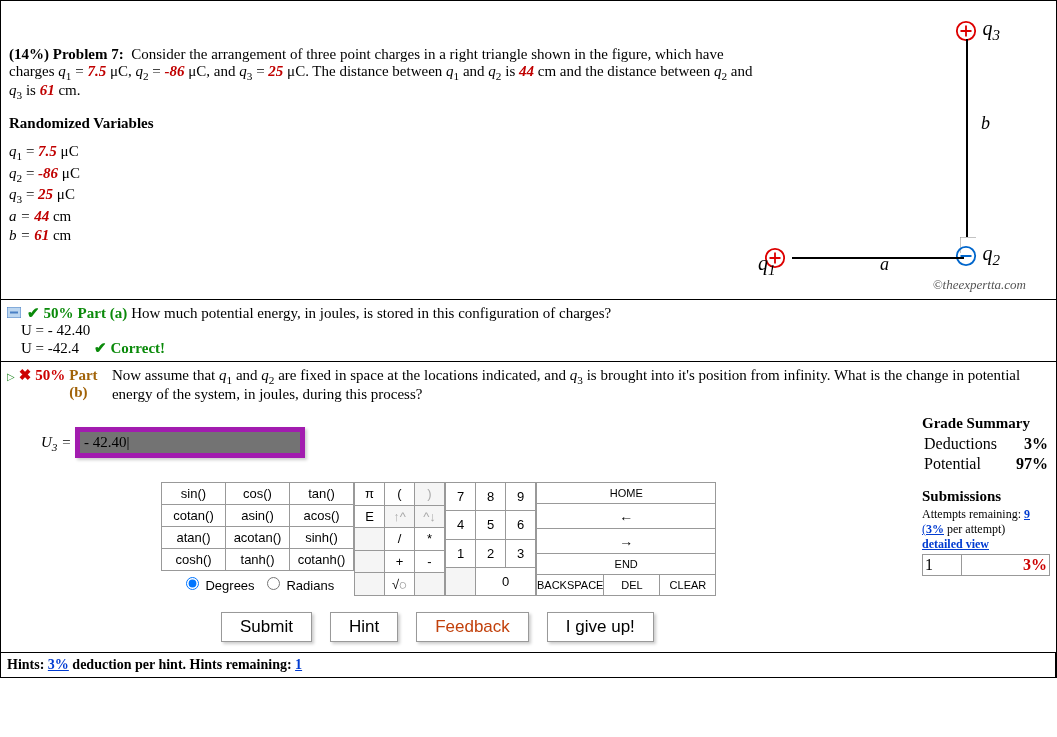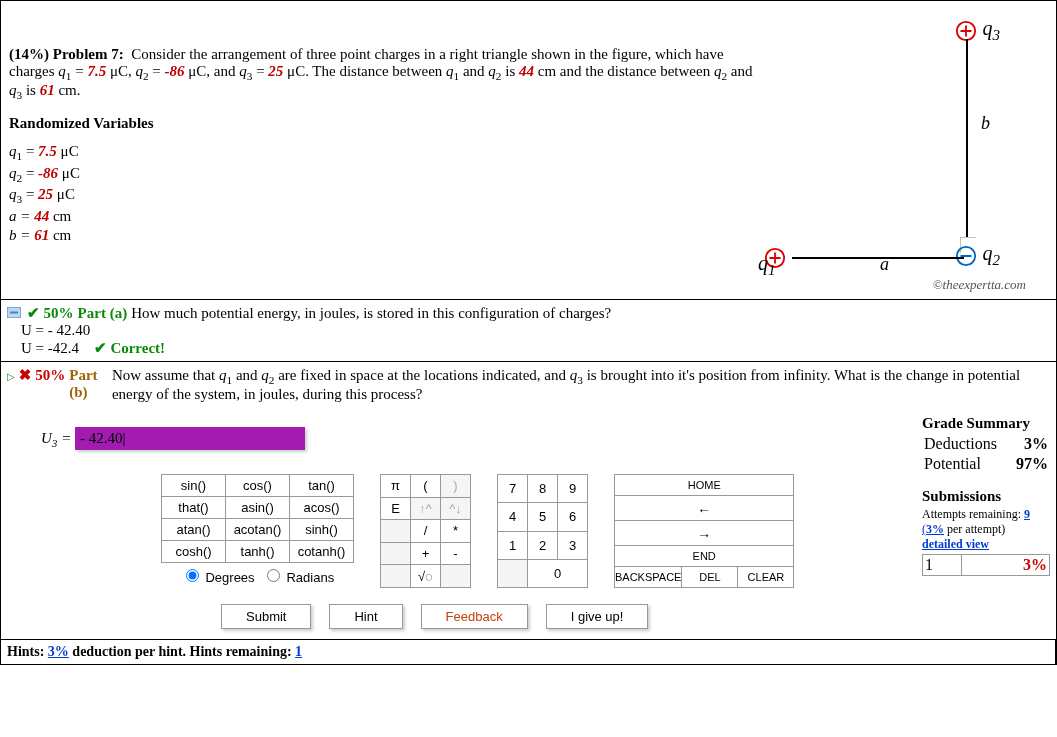--- a/index.html
+++ b/index.html
@@ -42,29 +42,29 @@
   .side-table td { padding: 1px 2px; }
   .side-table td.val { text-align: right; font-weight: bold; }
   .side-link { color: #003bd1; text-decoration: underline; font-weight: bold; cursor: pointer; }
   .side-note { font-size: 12px; }
   .underlined-blue { color: #003bd1; text-decoration: underline; }
 
   .answer-line { padding: 20px 0 8px 40px; }
   .answer-input {
     display: inline-block;
     width: 230px;
-    border: 1px solid #a21caf;
-    background: #a21caf;
+    border: 5px solid #a21caf;
+    background: #737373;
     font-family: inherit;
     font-size: 15px;
     padding: 2px 4px;
     box-shadow: 2px 2px 3px #ccc;
   }
 
-  .keypad-wrap { display: flex; gap: 26px; padding: 16px 0 10px 160px; }
+  .keypad-wrap { display: flex; gap: 0; padding: 16px 0 10px 160px; }
   .kp-table { border-collapse: collapse; }
   .kp-table td {
     border: 1px solid #999;
     text-align: center;
     font-size: 13px;
     font-family: Arial, sans-serif;
     padding: 3px 0;
     background: #fff;
     cursor: pointer;
     min-width: 64px;
@@ -73,22 +73,22 @@
   .kp-nav td { min-width: 56px; font-size: 11px; }
   .kp-nav td.arrow { font-size: 14px; }
   .kp-table td.disabled { color: #aaa; background: #f5f5f5; cursor: default; }
   .kp-radio-row td { border: none; background: transparent; }
 
   .action-row { padding: 6px 0 10px 220px; display: flex; gap: 18px; }
   .action-btn {
     border: 1px solid #999;
     background: #fff;
     font-family: Arial, sans-serif;
-    font-size: 13px;
-    padding: 4px 24px;
+    font-size: 17px;
+    padding: 4px 18px;
     box-shadow: 2px 2px 3px #ccc;
     cursor: pointer;
   }
   .action-btn.disabled { color: #c2410c; cursor: default; }
 
   .hints-row { display: flex; border-top: 1px solid #000; }
   .hints-row > div { flex: 1; padding: 4px 6px; font-size: 14px; font-weight: bold; }
   .hints-row > div:first-child { border-right: 1px solid #000; }
   sub, .sub { font-size: 0.75em; vertical-align: sub; }
 </style>
@@ -201,21 +201,21 @@
 
         <div class="keypad-wrap">
           <table class="kp-table">
             <tbody>
                 <tr>
                   <td>sin()</td>
                   <td>cos()</td>
                   <td>tan()</td>
                 </tr>
             <tr>
-                  <td>that()</td>
+                  <td>cotan()</td>
                   <td>asin()</td>
                   <td>acos()</td>
                 </tr>
             <tr>
                   <td>atan()</td>
                   <td>acotan()</td>
                   <td>sinh()</td>
                 </tr>
             <tr>
                   <td>cosh()</td>

